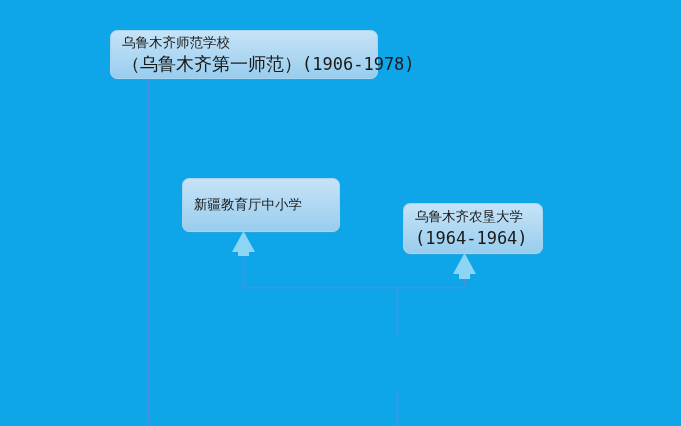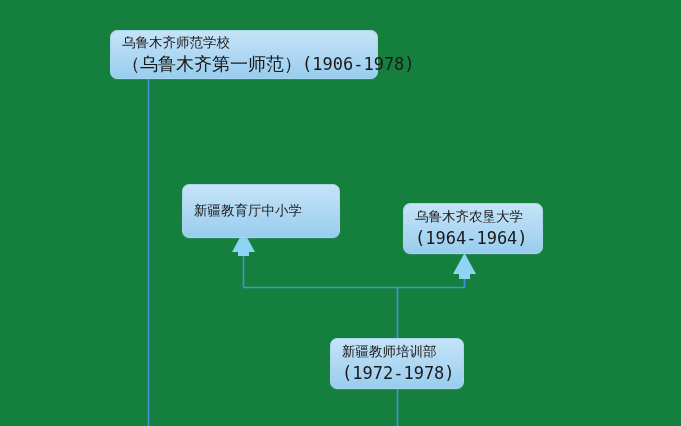--- a/index.html
+++ b/index.html
@@ -11,21 +11,21 @@
     width: 681px;
     height: 426px;
     background: #ffffff;
     font-family: "DejaVu Sans", "Liberation Sans", sans-serif;
     overflow: hidden;
   }
   #diagram-canvas {
     position: relative;
     width: 681px;
     height: 426px;
-    background: #15803d;
+    background: #0ea5e9;
   }
   #connector-layer {
     position: absolute;
     left: 0;
     top: 0;
     width: 681px;
     height: 426px;
     pointer-events: none;
   }
   .node-box {
@@ -59,21 +59,21 @@
 
   
   #node-urumqi-normal-school {
     left: 110px;
     top: 30px;
     width: 268px;
     height: 49px;
   }
   #node-xinjiang-edu-dept {
     left: 182px;
-    top: 184px;
+    top: 178px;
     width: 158px;
     height: 54px;
     justify-content: center;
   }
   #node-urumqi-agri-univ {
     left: 403px;
     top: 203px;
     width: 140px;
     height: 51px;
   }
@@ -119,20 +119,14 @@
     <div class="node-line">新疆教育厅中小学</div>
   </div>
 
   <div class="node-box" id="node-urumqi-agri-univ">
     <div class="node-line">乌鲁木齐农垦大学</div>
     <div class="node-line">
       <span class="cjk"></span><span class="mono">(1964-1964)</span>
     </div>
   </div>
 
-  <div class="node-box" id="node-xinjiang-teacher-training">
-    <div class="node-line">新疆教师培训部</div>
-    <div class="node-line">
-      <span class="cjk"></span><span class="mono">(1972-1978)</span>
-    </div>
-  </div>
 
 </div>
 
 </body></html>

